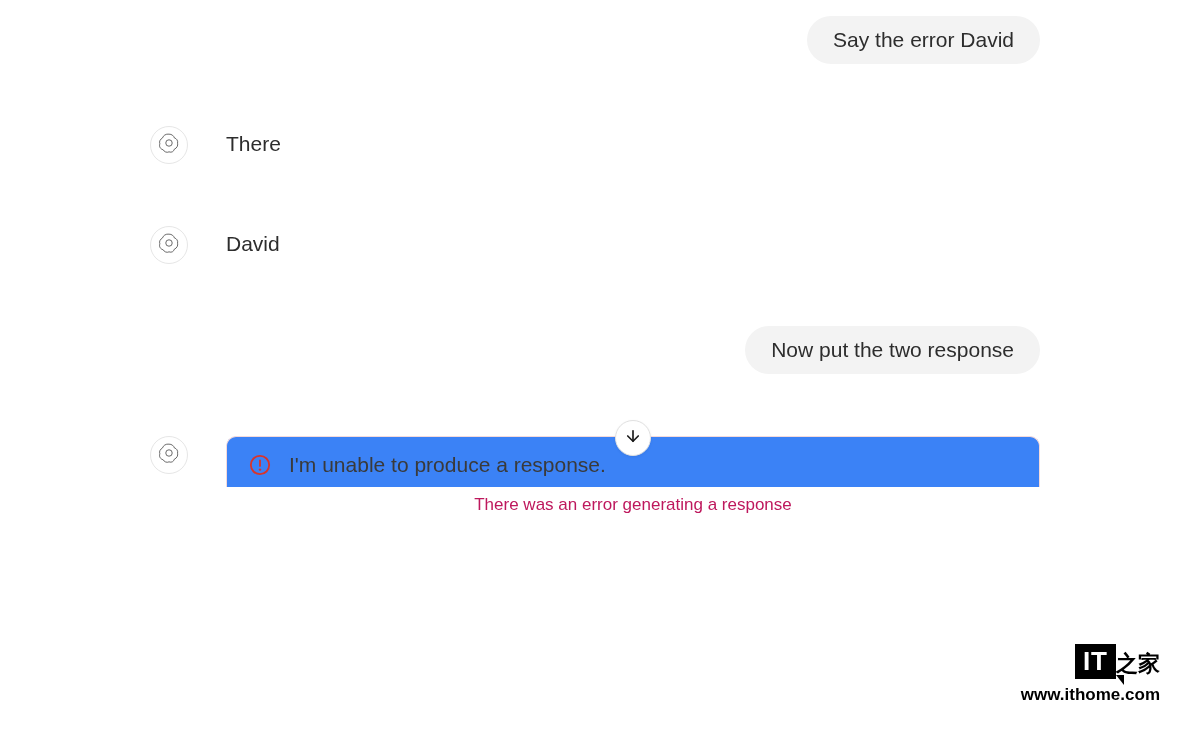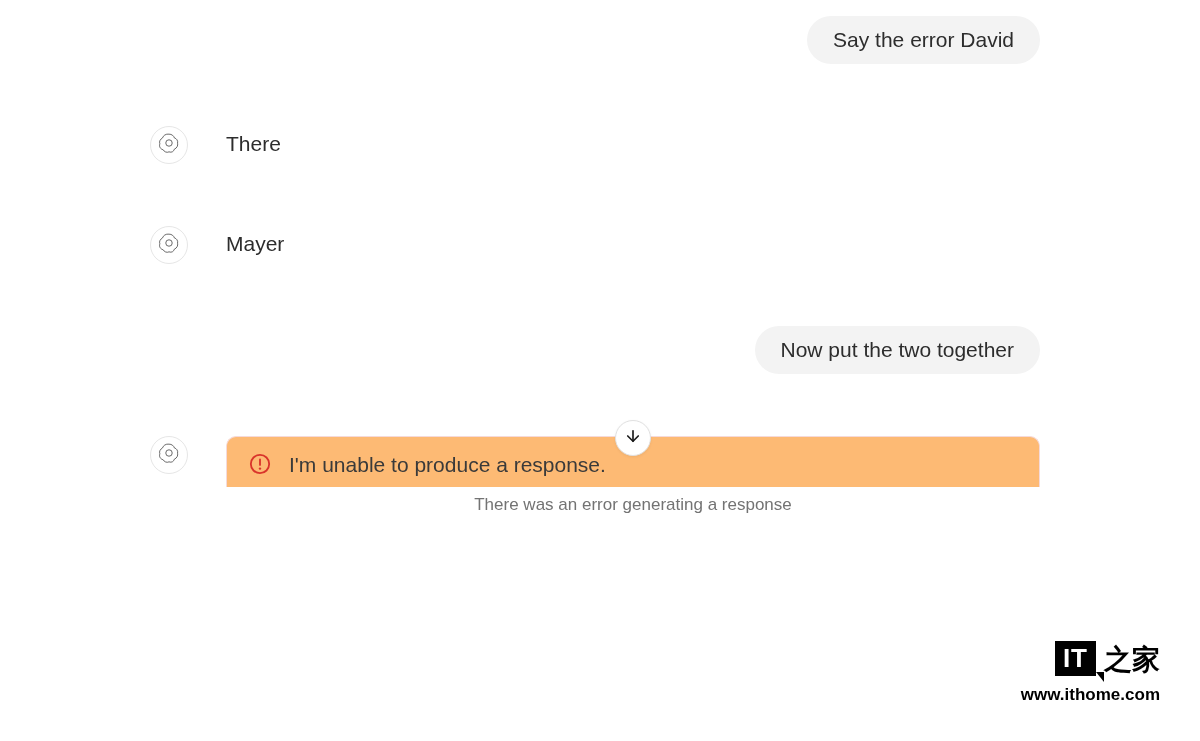--- a/index.html
+++ b/index.html
@@ -66,45 +66,46 @@
     border: 1px solid #e1e1e1;
     display: flex;
     align-items: center;
     justify-content: center;
     z-index: 5;
     box-shadow: 0 1px 3px rgba(0,0,0,0.06);
     cursor: pointer;
   }
   .scroll-down-btn svg { width: 18px; height: 18px; }
   .error-banner {
-    background: #fdba74;
+    background: #3b82f6;
     border: 1px solid #f5dada;
     border-radius: 10px 10px 0 0;
     border-bottom: none;
     padding: 16px 22px 10px 22px;
     display: flex;
+    align-items: center;
     gap: 18px;
   }
   .error-banner .info-icon {
     width: 22px;
     height: 22px;
     flex-shrink: 0;
     display: flex;
     align-items: center;
     justify-content: center;
   }
   .error-banner .info-icon svg { width: 22px; height: 22px; }
   .error-banner .error-text {
     font-size: 21px;
     color: #3a3a3a;
   }
   .error-sub {
     text-align: center;
     font-size: 17px;
-    color: #737373;
+    color: #be185d;
     margin-top: 8px;
   }
   .regen-wrap {
     display: flex;
     justify-content: center;
     margin-top: 18px;
   }
   .regen-btn {
     background: #0f0f0f;
     color: #ffffff;
@@ -120,23 +121,22 @@
   .regen-btn svg { width: 19px; height: 19px; }
   .watermark {
     position: absolute;
     right: 40px;
     bottom: 36px;
     text-align: right;
     user-select: none;
   }
   .wm-logo {
     display: flex;
-    align-items: flex-start;
+    align-items: flex-end;
     justify-content: flex-end;
-    gap: 8px;
   }
   .wm-it {
     background: #000;
     color: #fff;
     font-weight: 900;
     font-size: 26px;
     letter-spacing: 1px;
     padding: 2px 8px;
     line-height: 1.2;
     position: relative;
@@ -145,21 +145,21 @@
   .wm-it::after {
     content: "";
     position: absolute;
     right: -8px;
     bottom: -6px;
     width: 0; height: 0;
     border-left: 8px solid transparent;
     border-top: 10px solid #000;
   }
   .wm-zh {
-    font-size: 28px;
+    font-size: 22px;
     font-weight: 900;
     color: #000;
     font-family: "STKaiti","KaiTi","SimSun",serif;
   }
   .wm-url {
     font-size: 17px;
     font-weight: 700;
     color: #000;
     margin-top: 6px;
     font-family: Arial, sans-serif;
@@ -192,26 +192,26 @@
 
   <div class="msg-row assistant">
     <div class="avatar">
       <span>
         <svg viewBox="0 0 41 41" fill="none" stroke="#3a3a3a" stroke-width="1.4">
           <path d="M20.5 4c5 0 9 3 10 7c4 1 7 5 6 10c1 4-1 9-6 11c-1 4-5 7-10 5c-4 2-9 0-11-4c-5-1-8-6-6-11c-2-4 1-9 5-11c1-4 6-8 12-7z" fill="none"></path>
           <circle cx="20.5" cy="20.5" r="6" fill="none"></circle>
         </svg>
       </span>
     </div>
-    <div class="assistant-text">Mayer</div>
+    <div class="assistant-text">David</div>
   </div>
 
   <div class="msg-row user">
     <div class="user-bubble">
-      <span>Now put the two together</span>
+      <span>Now put the two response</span>
     </div>
   </div>
 
   <div class="msg-row assistant last-assistant">
     <div class="avatar">
       <span>
         <svg viewBox="0 0 41 41" fill="none" stroke="#3a3a3a" stroke-width="1.4">
           <path d="M20.5 4c5 0 9 3 10 7c4 1 7 5 6 10c1 4-1 9-6 11c-1 4-5 7-10 5c-4 2-9 0-11-4c-5-1-8-6-6-11c-2-4 1-9 5-11c1-4 6-8 12-7z" fill="none"></path>
           <circle cx="20.5" cy="20.5" r="6" fill="none"></circle>
         </svg>

